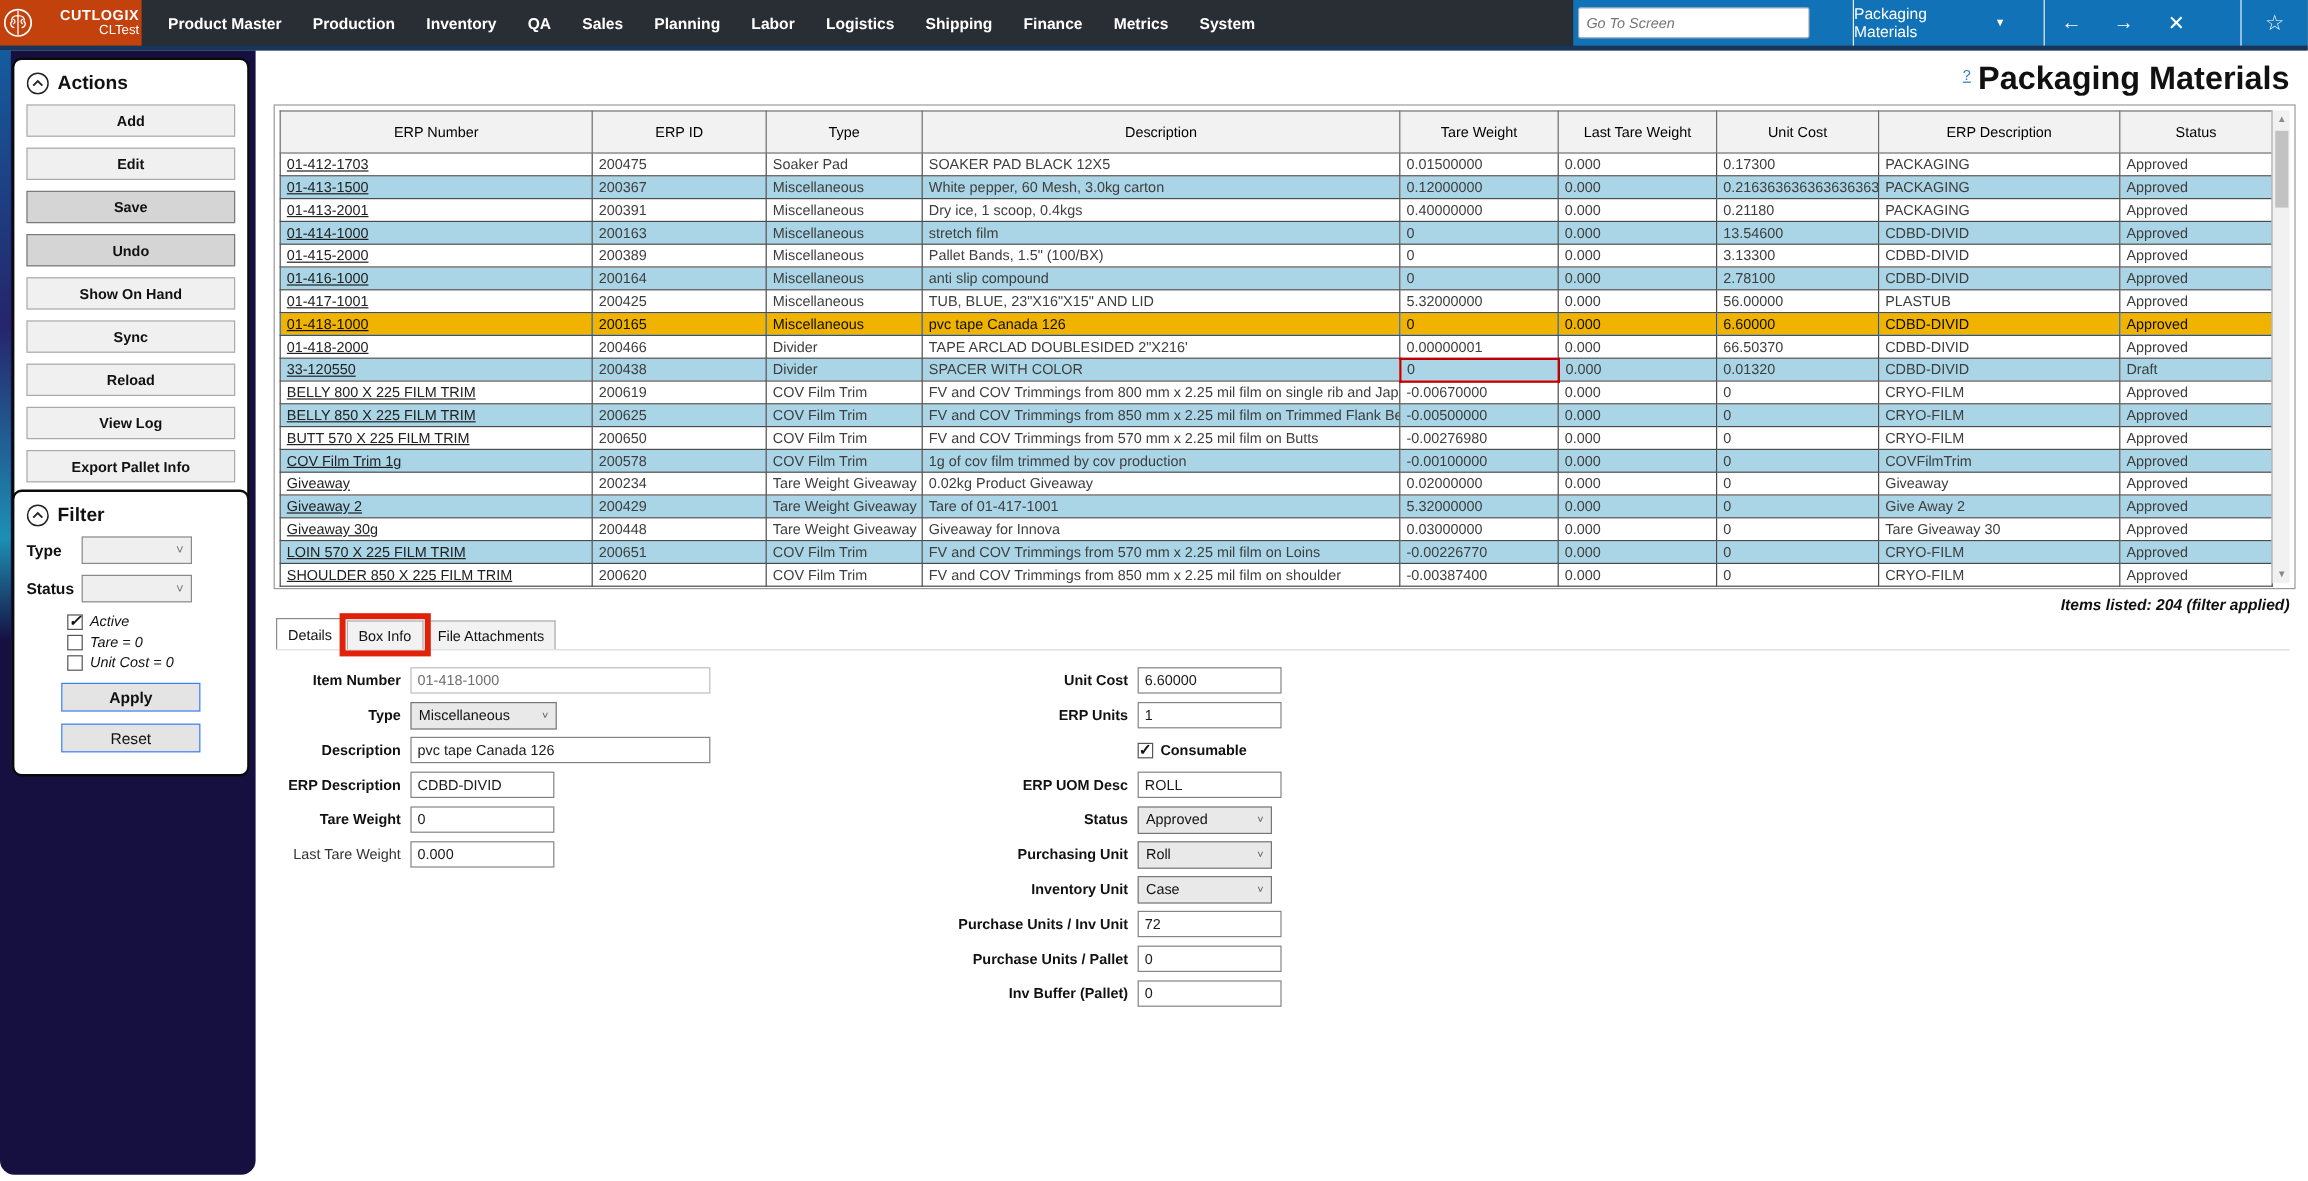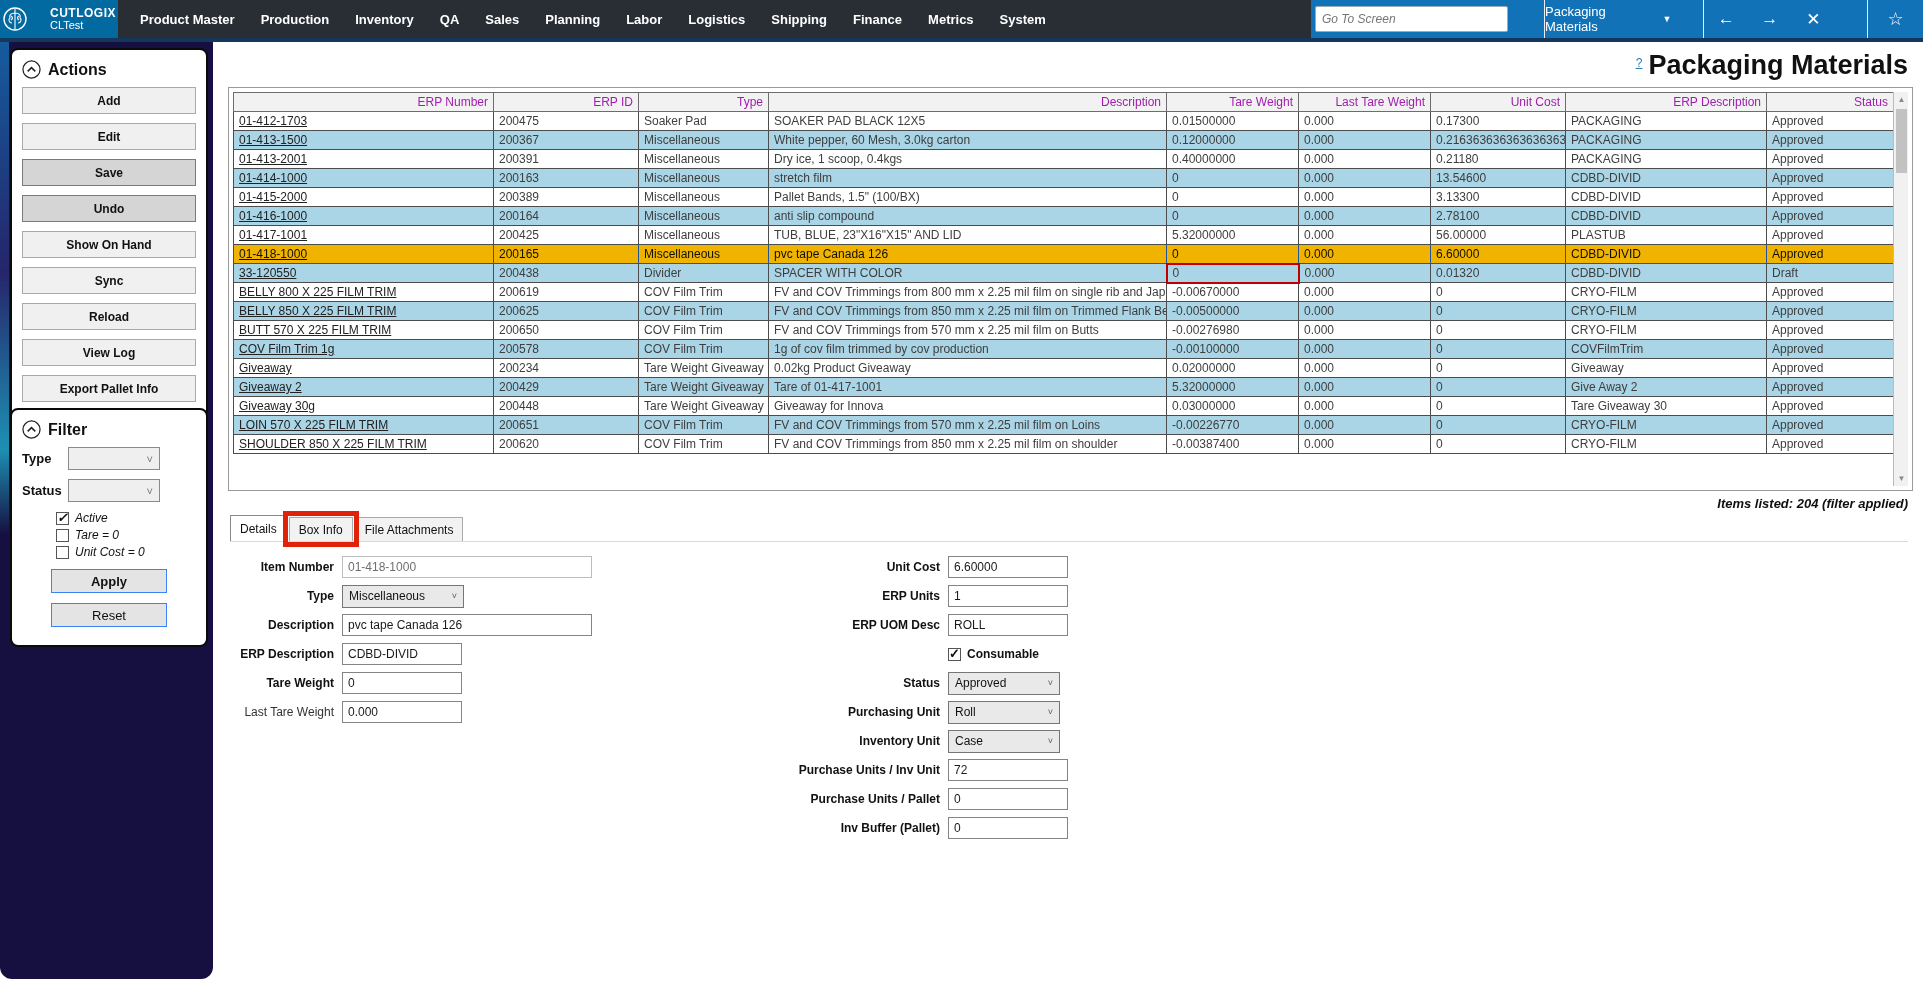--- a/index.html
+++ b/index.html
@@ -2,22 +2,22 @@
 <html><head>
 <meta charset="utf-8">
 <style>
   * { margin:0; padding:0; box-sizing:border-box; }
   html,body { width:1923px; height:984px; overflow:hidden; background:#fff;
               font-family:"Liberation Sans", sans-serif; }
 
   
   .topbar { position:absolute; left:0; top:0; width:1923px; height:42px;
             background:#292d34; border-bottom:4px solid #16365c; display:flex; }
-  .logo-block { width:118px; height:100%; background:#0369a1; color:#fff;
-                display:flex; align-items:center; justify-content:center; gap:22px; }
+  .logo-block { width:118px; height:100%; background:#c2410c; color:#fff;
+                display:flex; align-items:center; justify-content:center; gap:22px;text-align:right; }
   .logo-txt { display:flex; flex-direction:column; line-height:1.05; }
   .logo-name { font-weight:bold; font-size:12px; letter-spacing:.5px; }
   .logo-sub { font-size:11px; }
   .menu { display:flex; align-items:center; gap:26px; padding-left:22px; flex:0 0 auto; }
   .menu span { color:#fff; font-weight:bold; font-size:13px; cursor:default; white-space:nowrap; }
   .topbar-right { position:absolute; right:0; top:0; height:38px; left:1311px;
                   background:#1172b8; display:flex; align-items:stretch;gap:32px; }
   .tb-sec { display:flex; align-items:center; justify-content:center; }
   .tb-sec + .tb-sec { border-left:1px solid #e8eef5; }
   .goto-wrap { width:201px; padding:0 4px; }
@@ -65,22 +65,22 @@
 
   
   .page-title { position:absolute; top:50px; right:15px; display:flex; align-items:flex-start; gap:6px; }
   .help-q { color:#2b7bb9; font-size:12px; text-decoration:underline; cursor:pointer; margin-top:6px; }
   .pt-text { font-size:27px; font-weight:bold; color:#111; }
 
   
   .grid-frame { position:absolute; left:228px; top:87px; width:1685px; height:404px;
                 border:1px solid #9a9a9a; background:#fff; padding:4px; }
   table.grid { border-collapse:collapse; table-layout:fixed; width:1660px; font-size:12px; }
-  table.grid th { background:#f2f2f2; color:#a21caf; font-weight:normal; text-align:right;
-                  height:19px; padding:0 5px; border:1px solid #6d6d6d; overflow:hidden; white-space:nowrap; }
+  table.grid th { background:#f2f2f2; color:#000000; font-weight:normal; text-align:center;
+                  height:35px; padding:0 5px; border:1px solid #6d6d6d; overflow:hidden; white-space:nowrap; }
   table.grid td { height:19px; padding:0 5px; border:1px solid #4c4c4c; color:#3e3e3e;
                   overflow:hidden; white-space:nowrap; }
   tr.blue td { background:#a9d5e6; }
   tr.white td { background:#fff; }
   tr.selected td { background:#f0b400; border:1px solid #24569d; color:#101000; }
   td.alert { border:2px solid #c00000 !important; }
   .erp-link { text-decoration:underline; color:#222; cursor:pointer; }
   tr.selected .erp-link { color:#101000; }
   .vscroll { position:absolute; right:4px; top:4px; width:15px; height:394px;
              background:#f1f1f1; border-left:1px solid #bbb; }
@@ -345,20 +345,31 @@
           <td><span class="erp-link">01-418-1000</span></td>
           <td>200165</td>
           <td>Miscellaneous</td>
           <td>pvc tape Canada 126</td>
           <td>0</td>
           <td>0.000</td>
           <td>6.60000</td>
           <td>CDBD-DIVID</td>
           <td>Approved</td>
         </tr>
+        <tr class="white">
+          <td><span class="erp-link">01-418-2000</span></td>
+          <td>200466</td>
+          <td>Divider</td>
+          <td>TAPE ARCLAD DOUBLESIDED 2"X216'</td>
+          <td>0.00000001</td>
+          <td>0.000</td>
+          <td>66.50370</td>
+          <td>CDBD-DIVID</td>
+          <td>Approved</td>
+        </tr>
         <tr class="blue">
           <td><span class="erp-link">33-120550</span></td>
           <td>200438</td>
           <td>Divider</td>
           <td>SPACER WITH COLOR</td>
           <td class="alert">0</td>
           <td>0.000</td>
           <td>0.01320</td>
           <td>CDBD-DIVID</td>
           <td>Draft</td>
@@ -512,31 +523,31 @@
   <div class="fcol fcol-right">
     <div class="frow">
       <span class="flab">Unit Cost</span>
       <input class="tbox w120" value="6.60000" style="">
     </div>
     <div class="frow">
       <span class="flab">ERP Units</span>
       <input class="tbox w120" value="1" style="">
     </div>
     <div class="frow">
-      <span class="flab">ERP UOM Desc</span>
-      <input class="tbox w120" value="ROLL" style="">
-    </div>
-    <div class="frow">
       <span class="flab"></span>
       <span class="chk-inline">
         <span class="cbox on"></span>
         <span>Consumable</span>
       </span>
     </div>
     <div class="frow">
+      <span class="flab">ERP UOM Desc</span>
+      <input class="tbox w120" value="ROLL" style="">
+    </div>
+    <div class="frow">
       <span class="flab">Status</span>
       <div class="dsel w112">
         <span>Approved</span>
           <span class="car">˅</span>
       </div>
     </div>
     <div class="frow">
       <span class="flab">Purchasing Unit</span>
       <div class="dsel w112">
         <span>Roll</span>

